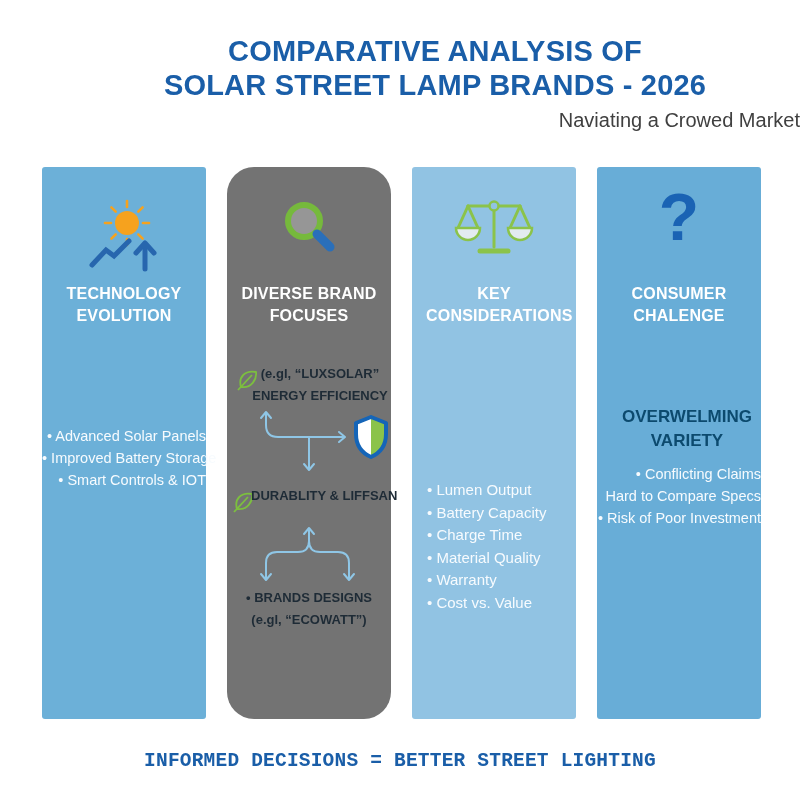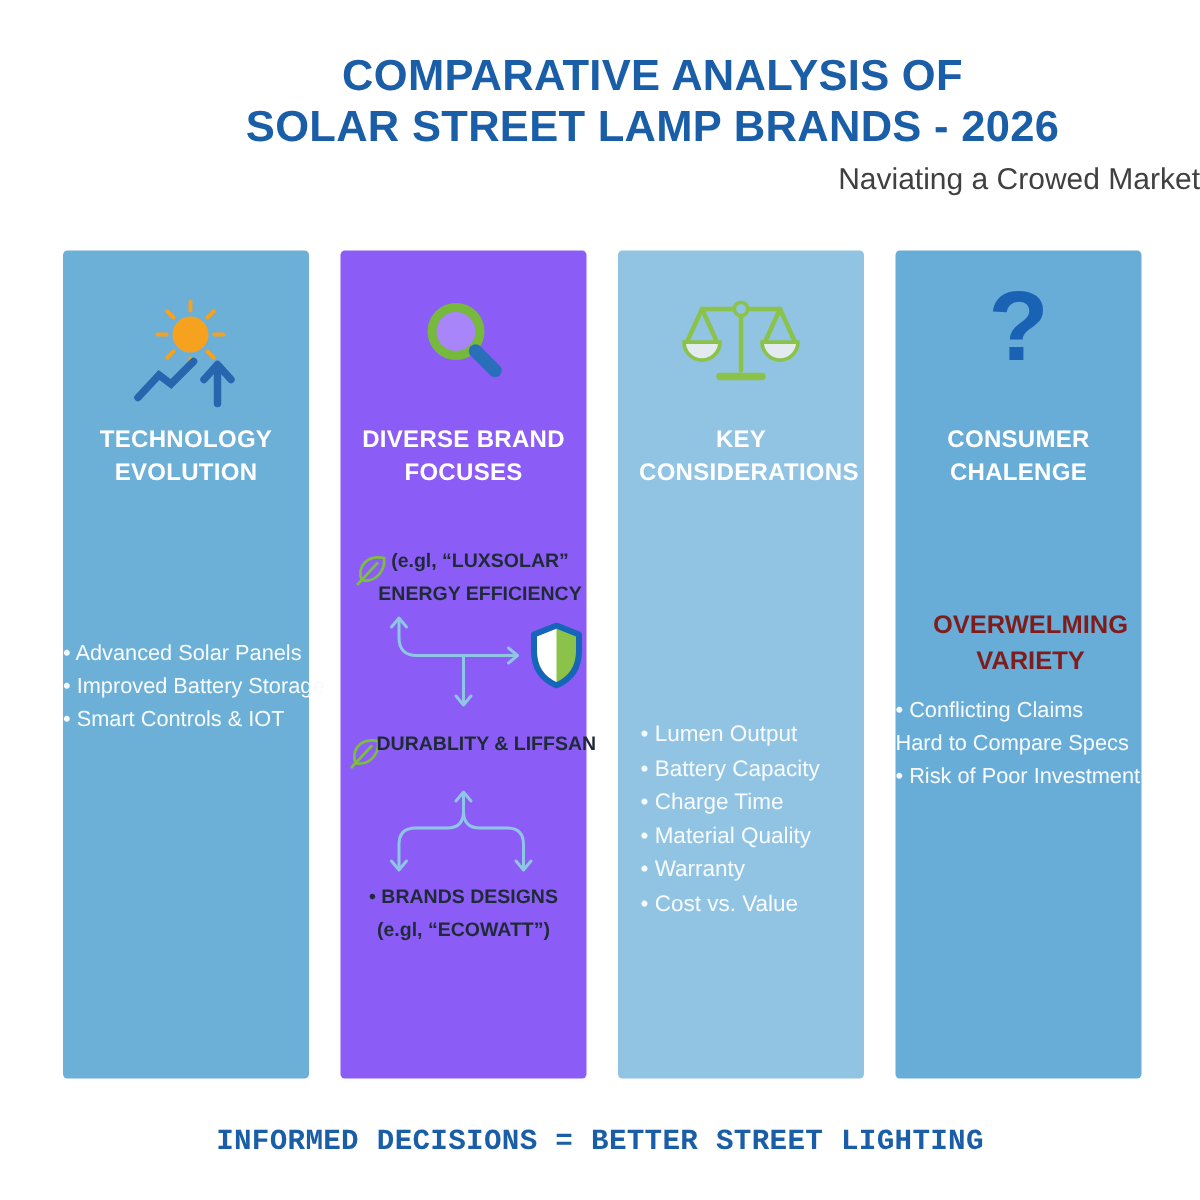--- a/index.html
+++ b/index.html
@@ -14,38 +14,38 @@
   .subtitle{
     position:absolute;top:109px;left:0;width:800px;text-align:right;
     color:#404040;font-size:20px;
   }
   .cols{
     position:absolute;top:167px;left:42px;width:720px;height:552px;
     display:flex;gap:21px;
   }
   .col{width:164px;height:552px;position:relative;border-radius:3px;flex:0 0 164px;}
   .col1{background:#6cb0d8;}
-  .col2{background:#8b5cf6;}
+  .col2{background:#737373;border-radius:27px;}
   .col3{background:#91c3e3;}
   .col4{background:#68add7;}
   .icon-wrap{position:absolute;top:30px;left:0;width:100%;display:flex;justify-content:center;}
   .col-heading{
     position:absolute;top:116px;left:0;width:164px;box-sizing:border-box;padding:0 14px;
     margin:0;text-align:center;color:#ffffff;font-weight:bold;font-size:16px;line-height:22px;
     letter-spacing:.2px;
   }
   .bullets{position:absolute;left:0;width:164px;color:#f7fbfe;font-size:14.5px;line-height:22px;}
-  .bullets.centered{text-align:left;}
+  .bullets.centered{text-align:right;}
   .bullets .nowrap{white-space:nowrap;}
   .col1 .bullets{top:258px;}
   .col3 .bullets{top:312px;text-align:left;box-sizing:border-box;padding-left:15px;font-size:15px;line-height:22.5px;}
   .col4 .bullets{top:296px;}
   .subheading{
     position:absolute;top:238px;left:0;width:180px;text-align:center;
-    color:#7f1d1d;font-weight:bold;font-size:17px;line-height:24px;
+    color:#0c4a6e;font-weight:bold;font-size:17px;line-height:24px;
   }
   .qmark{
     position:absolute;top:14px;left:0;width:164px;text-align:center;
     color:#1a63b4;font-size:66px;line-height:72px;font-weight:bold;
   }
   
   .flow-item{position:absolute;left:24px;width:138px;text-align:center;
     color:#1e2b36;font-weight:bold;font-size:13px;line-height:22px;}
   .flow-item .nowrap{white-space:nowrap;}
   .flow-item.full{left:0;width:164px;}

